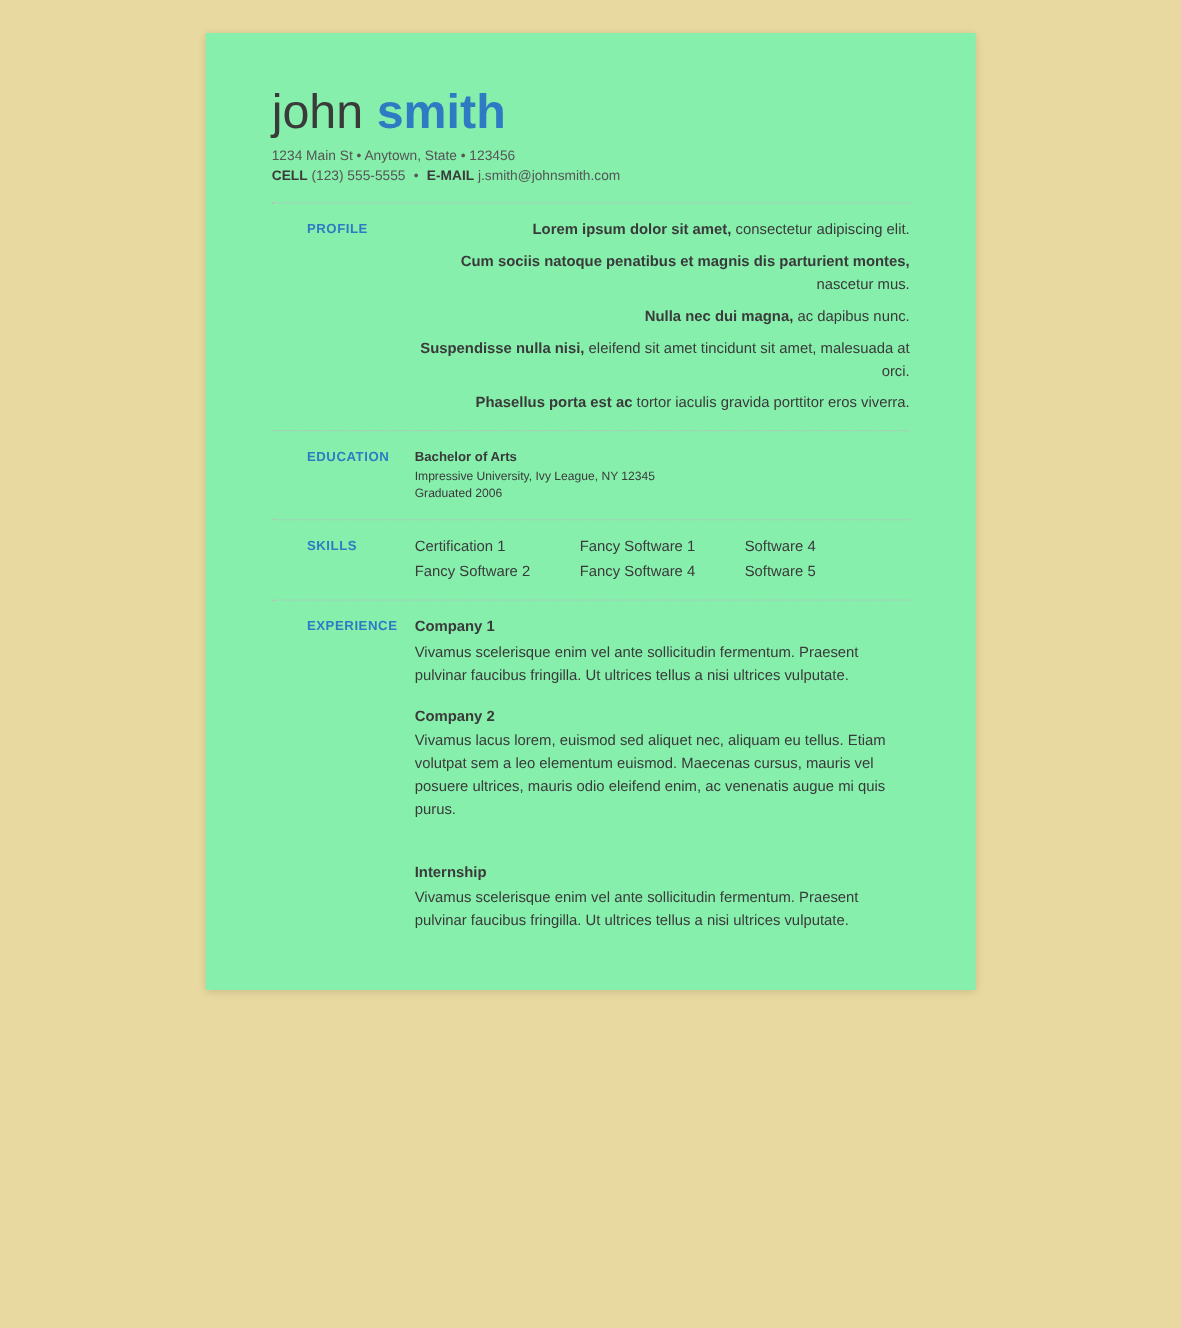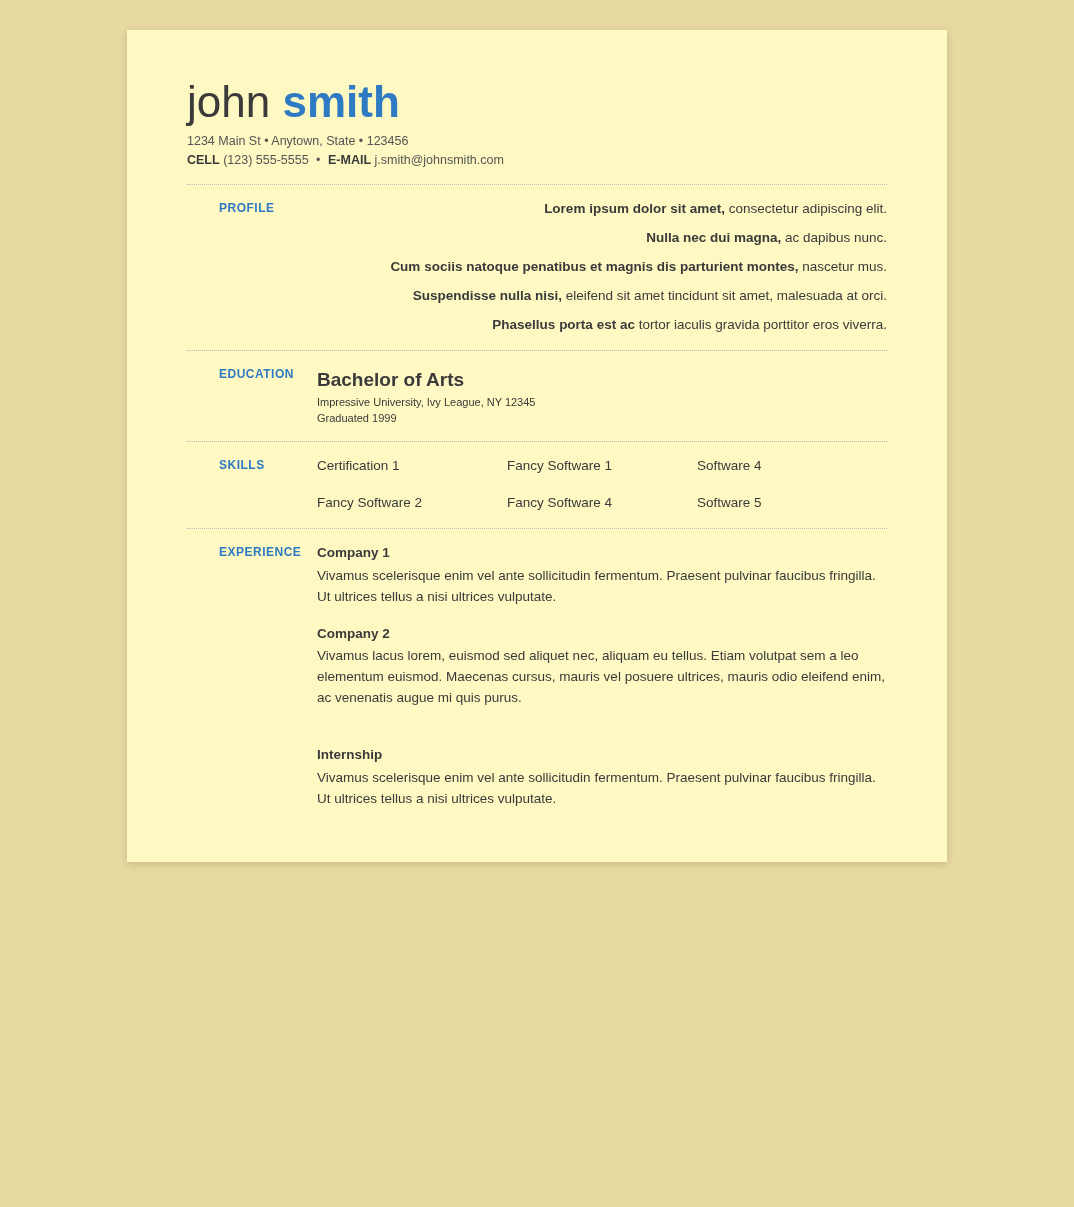--- a/index.html
+++ b/index.html
@@ -6,22 +6,22 @@
     body {
       background-color: #e8d9a0;
       display: flex;
       justify-content: center;
       align-items: flex-start;
       min-height: 100vh;
       padding: 30px 20px;
       font-family: Arial, Helvetica, sans-serif;
     }
     .resume-container {
-      background: #fef9c3;
-      width: 820px;
+      background: #86efac;
+      width: 700px;
       padding: 48px 60px 48px 60px;
       box-shadow: 0 2px 8px rgba(0,0,0,0.15);
     }
     
     .header {
       margin-bottom: 8px;
     }
     .name-line {
       font-size: 44px;
       font-weight: 300;
@@ -77,32 +77,32 @@
       font-size: 13.5px;
       line-height: 1.55;
       color: #3a3a3a;
       text-align: right;
     }
     .profile-para:last-child { margin-bottom: 0; }
     .profile-para .bold { font-weight: 700; }
     
     .edu-degree {
       font-weight: 700;
-      font-size: 19px;
+      font-size: 12px;
     }
     .edu-detail {
       font-size: 11px;
       color: #3a3a3a;
       line-height: 1.5;
     }
     
     .skills-grid {
       display: grid;
       grid-template-columns: 1fr 1fr 1fr;
-      gap: 16px 0;
+      gap: 2px 0;
       font-size: 13.5px;
     }
     .skill-item {
       padding: 0;
     }
     
     .exp-entry {
       margin-bottom: 16px;
     }
     .exp-entry:last-child { margin-bottom: 0; margin-top: 36px; }
@@ -152,42 +152,42 @@
 
   <hr class="dotted-divider">
 
   <div class="section">
     <div class="section-label">PROFILE</div>
     <div class="section-content">
       <div class="profile-para">
         <span class="bold">Lorem ipsum dolor sit amet,</span> consectetur adipiscing elit.
       </div>
       <div class="profile-para">
+        <span class="bold">Cum sociis natoque penatibus et magnis dis parturient montes,</span> nascetur mus.
+      </div>
+      <div class="profile-para">
         <span class="bold">Nulla nec dui magna,</span> ac dapibus nunc.
-      </div>
-      <div class="profile-para">
-        <span class="bold">Cum sociis natoque penatibus et magnis dis parturient montes,</span> nascetur mus.
       </div>
       <div class="profile-para">
         <span class="bold">Suspendisse nulla nisi,</span> eleifend sit amet tincidunt sit amet, malesuada at orci.
       </div>
       <div class="profile-para">
         <span class="bold">Phasellus porta est ac</span> tortor iaculis gravida porttitor eros viverra.
       </div>
     </div>
   </div>
 
   <hr class="dotted-divider">
 
   <div class="section">
     <div class="section-label">EDUCATION</div>
     <div class="section-content">
       <div class="edu-degree">Bachelor of Arts</div>
       <div class="edu-detail">Impressive University, Ivy League, NY 12345</div>
-      <div class="edu-detail">Graduated 1999</div>
+      <div class="edu-detail">Graduated 2006</div>
     </div>
   </div>
 
   <hr class="dotted-divider">
 
   <div class="section">
     <div class="section-label">SKILLS</div>
     <div class="section-content">
       <div class="skills-grid">
         <div class="skill-item">Certification 1</div>

